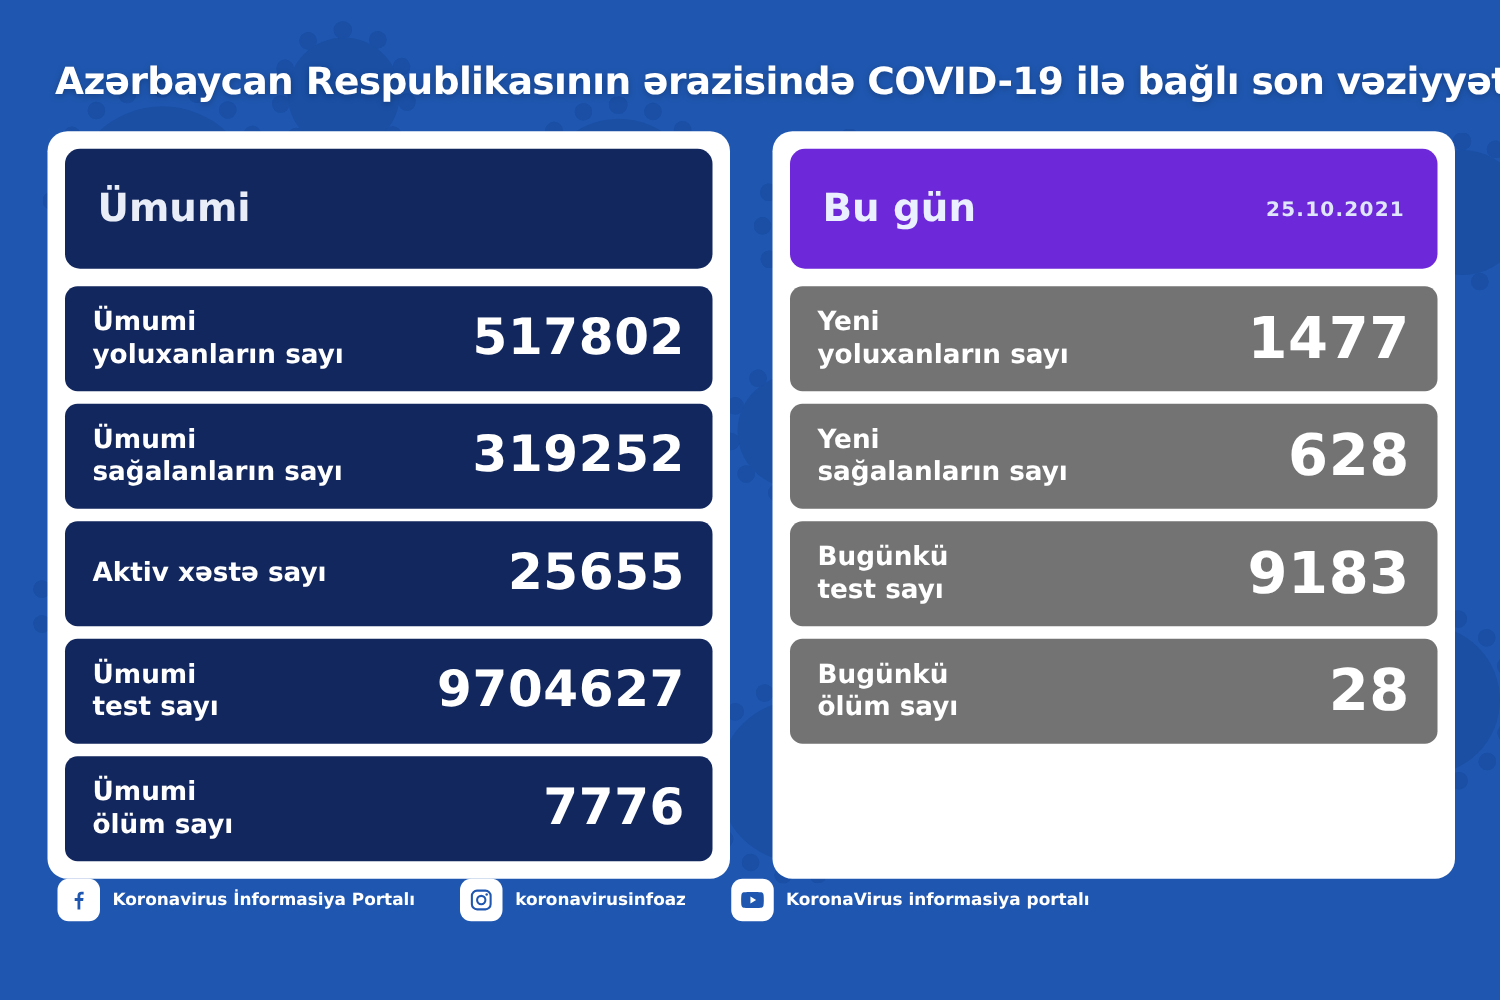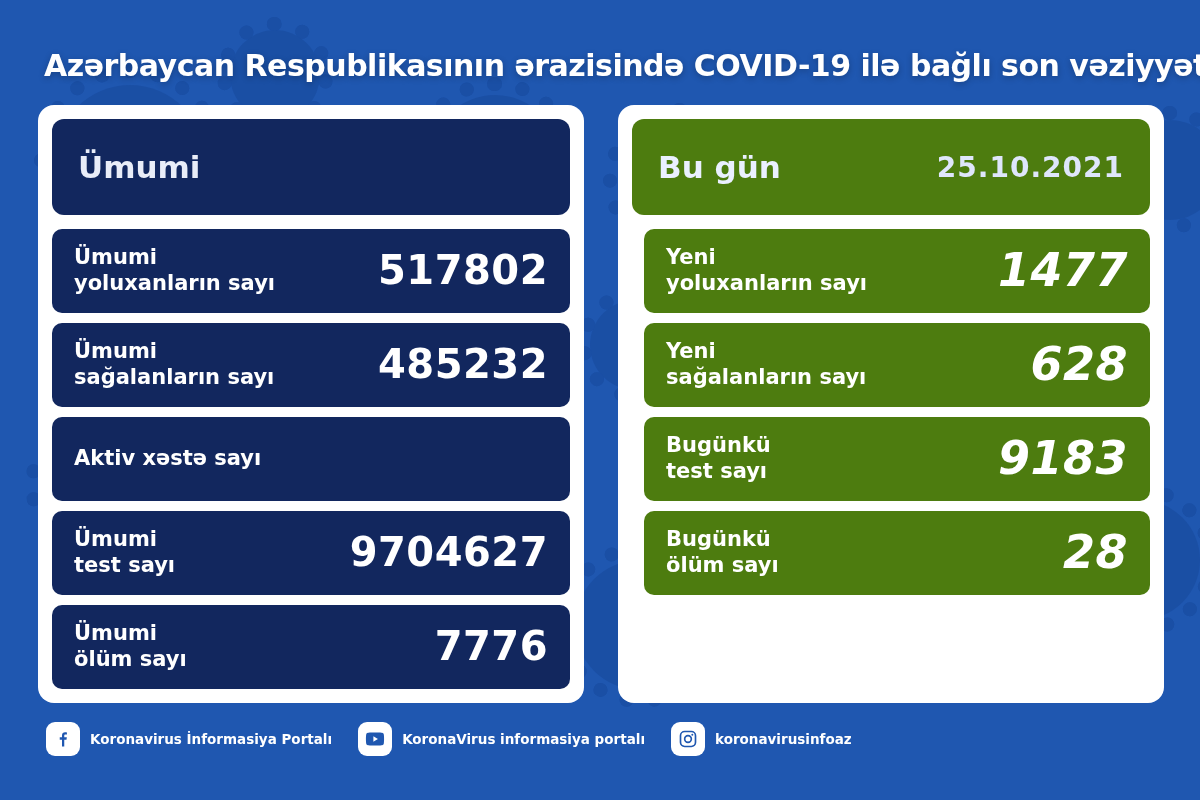--- a/index.html
+++ b/index.html
@@ -70,68 +70,68 @@
   .panel-head {
     border-radius: 12px;
     height: 96px;
     display: flex;
     align-items: center;
     justify-content: space-between;
     padding: 0 26px;
     margin-bottom: 14px;
   }
   .head-total { background: #12275e; }
-  .head-today { background: #4d7c0f; }
+  .head-today { background: #6d28d9; }
   .panel-head .head-label {
     color: #e9edf8;
     font-size: 31px;
     font-weight: bold;
   }
   .head-today .head-label { color: #eaf0ff; }
   .panel-head .head-date {
     color: #dfe6fb;
-    font-size: 28px;
+    font-size: 16px;
     font-weight: bold;
     letter-spacing: 1px;
   }
 
   .row {
     display: flex;
     align-items: center;
     justify-content: space-between;
     border-radius: 10px;
     padding: 8px 22px 10px 22px;
     margin-bottom: 10px;
     min-height: 84px;
   }
   .row-total { background: #12275e; }
-  .row-today { background: #4d7c0f; margin-left: 12px; }
+  .row-today { background: #737373; }
   .row:last-child { margin-bottom: 0; }
   .row .r-label {
     color: #ffffff;
     font-size: 21px;
     font-weight: bold;
     line-height: 1.25;
     white-space: pre-line;
   }
   .row .r-value {
     color: #ffffff;
     font-size: 40px;
     font-weight: bold;
     letter-spacing: 0.5px;
   }
-  .row-today .r-value { font-size: 46px; font-style: italic; }
+  .row-today .r-value { font-size: 46px; }
 
   #footer {
     position: relative;
     z-index: 3;
     display: flex;
     align-items: center;
-    padding: 19px 36px 0 46px;
-    gap: 26px;
+    padding: 0 36px 0 46px;
+    gap: 36px;
   }
   .social {
     display: flex;
     align-items: center;
     gap: 10px;
   }
   .social .s-text {
     color: #ffffff;
     font-size: 13.5px;
     font-weight: bold;
@@ -210,24 +210,25 @@
       </div>
 
       <div class="row row-total">
         <span class="r-label">Ümumi
 yoluxanların sayı</span>
         <span class="r-value">517802</span>
       </div>
       <div class="row row-total">
         <span class="r-label">Ümumi
 sağalanların sayı</span>
-        <span class="r-value">485232</span>
+        <span class="r-value">319252</span>
       </div>
       <div class="row row-total">
         <span class="r-label">Aktiv xəstə sayı</span>
+        <span class="r-value">25655</span>
       </div>
       <div class="row row-total">
         <span class="r-label">Ümumi
 test sayı</span>
         <span class="r-value">9704627</span>
       </div>
       <div class="row row-total">
         <span class="r-label">Ümumi
 ölüm sayı</span>
         <span class="r-value">7776</span>
@@ -266,38 +267,38 @@
 
   <div id="footer">
 
     <div class="social">
       <span class="badge">
         <svg width="20" height="20" viewBox="0 0 24 24" fill="#1f57b0" aria-hidden="true">
           <path d="M13.5 21v-8h2.7l.4-3h-3.1V8.2c0-.9.3-1.5 1.6-1.5h1.6V4.1C16.4 4 15.5 4 14.5 4c-2.2 0-3.7 1.3-3.7 3.8V10H8.1v3h2.7v8h2.7z"></path>
         </svg>
       </span>
       <span class="s-text">Koronavirus İnformasiya Portalı</span>
-    </div>
-
-    <div class="social">
-      <span class="badge">
-        <svg width="22" height="22" viewBox="0 0 24 24" fill="#1f57b0" aria-hidden="true">
-          <path d="M21.6 7.2c-.2-1-.9-1.7-1.9-1.9C18 5 12 5 12 5s-6 0-7.7.3c-1 .2-1.7.9-1.9 1.9C2.1 8.9 2.1 12 2.1 12s0 3.1.3 4.8c.2 1 .9 1.7 1.9 1.9C6 19 12 19 12 19s6 0 7.7-.3c1-.2 1.7-.9 1.9-1.9.3-1.7.3-4.8.3-4.8s0-3.1-.3-4.8z"></path>
-          <path d="M10.2 15.1l5-3.1-5-3.1v6.2z" fill="#ffffff"></path>
-        </svg>
-      </span>
-      <span class="s-text">KoronaVirus informasiya portalı</span>
     </div>
 
     <div class="social">
       <span class="badge">
         <svg width="20" height="20" viewBox="0 0 24 24" fill="none" stroke="#1f57b0" stroke-width="2" aria-hidden="true">
           <rect x="3" y="3" width="18" height="18" rx="5"></rect>
           <circle cx="12" cy="12" r="4"></circle>
           <circle cx="17.2" cy="6.8" r="1.2" fill="#1f57b0" stroke="none"></circle>
         </svg>
       </span>
       <span class="s-text">koronavirusinfoaz</span>
     </div>
 
+    <div class="social">
+      <span class="badge">
+        <svg width="22" height="22" viewBox="0 0 24 24" fill="#1f57b0" aria-hidden="true">
+          <path d="M21.6 7.2c-.2-1-.9-1.7-1.9-1.9C18 5 12 5 12 5s-6 0-7.7.3c-1 .2-1.7.9-1.9 1.9C2.1 8.9 2.1 12 2.1 12s0 3.1.3 4.8c.2 1 .9 1.7 1.9 1.9C6 19 12 19 12 19s6 0 7.7-.3c1-.2 1.7-.9 1.9-1.9.3-1.7.3-4.8.3-4.8s0-3.1-.3-4.8z"></path>
+          <path d="M10.2 15.1l5-3.1-5-3.1v6.2z" fill="#ffffff"></path>
+        </svg>
+      </span>
+      <span class="s-text">KoronaVirus informasiya portalı</span>
+    </div>
+
 
   </div>
 </div>
 
 </body></html>

